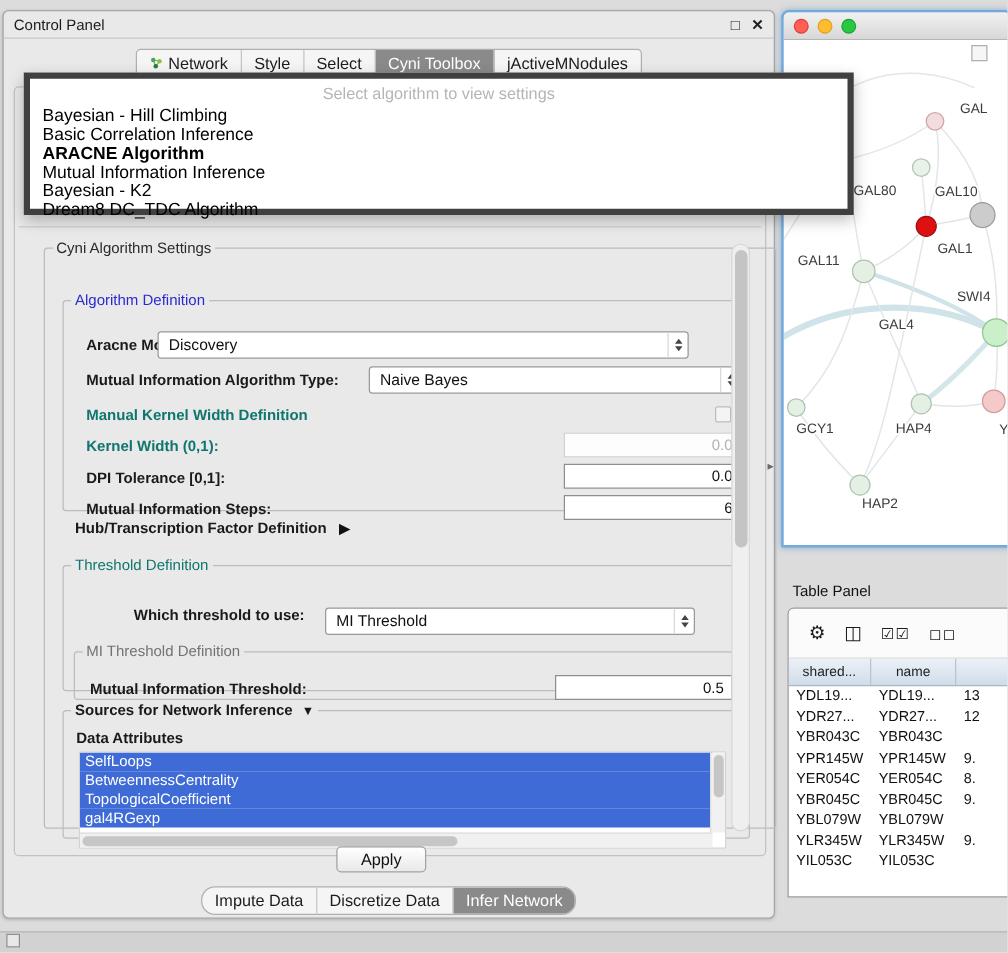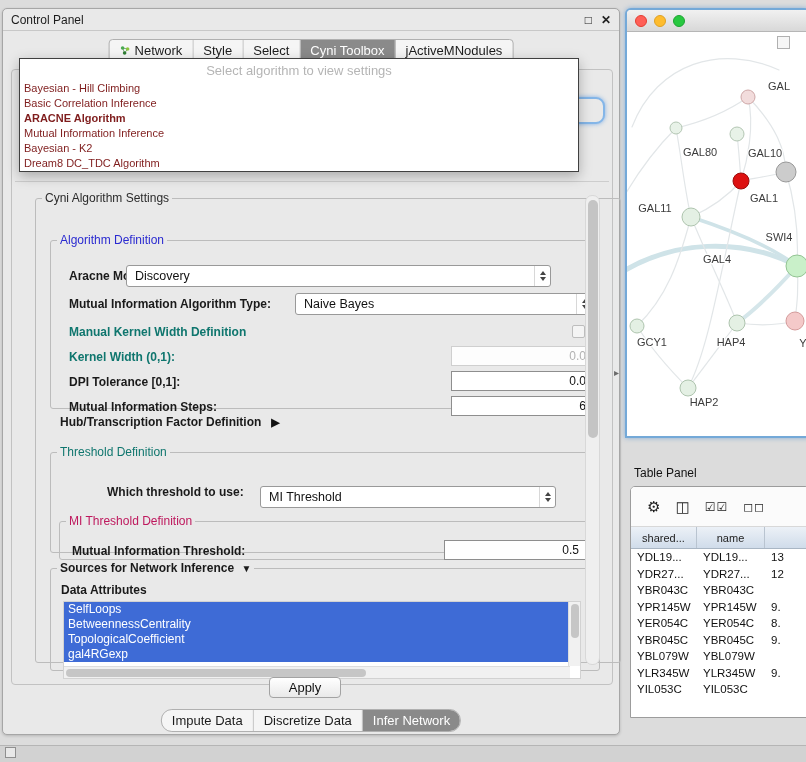--- a/index.html
+++ b/index.html
@@ -33,21 +33,21 @@
 
   fieldset{border:1px solid #bcbcbc;border-radius:3px;position:absolute;background:transparent;}
   legend{font-size:12px;padding:0 3px;margin-left:6px;white-space:nowrap;}
   .fs-cyni{left:12px;top:182px;width:586px;height:472px;margin-left:20px;}
   .fs-cyni>legend{color:#2b2b2b;}
   .fs-alg{left:14px;top:28px;width:550px;height:176px;}
   .fs-alg>legend{color:#2a2ad0;}
   .fs-thr{left:14px;top:240px;width:550px;height:108px;}
   .fs-thr>legend{color:#0f766e;}
   .fs-mi{left:8px;top:55px;width:534px;height:46px;}
-  .fs-mi>legend{color:#be185d;}
+  .fs-mi>legend{color:#737373;}
   .fs-src{left:14px;top:356px;width:550px;height:110px;}
   .fs-src>legend{color:#1a1a1a;font-weight:bold;}
   .legend-caret{font-size:10px;margin-left:4px;}
 
   .row-label{position:absolute;font-size:12px;font-weight:bold;color:#1a1a1a;white-space:nowrap;}
   .row-label.disabled{color:#0f766e;}
 
   .combo{position:absolute;height:22px;background:#fff;border:1px solid #999;border-radius:3px;
     display:flex;align-items:center;font-size:12.5px;color:#111;padding-left:8px;}
   .combo .spacer{flex:1;}
@@ -89,24 +89,24 @@
     border:1px solid #d8d8d8;border-radius:7px;z-index:3;}
   .main-vscroll .thumb{position:absolute;left:1.5px;top:4px;width:10px;height:238px;background:#c4c4c4;border-radius:6px;}
 
   .apply-btn{position:absolute;left:266px;top:668px;width:72px;height:21px;border:1px solid #a3a3a3;border-radius:4px;
     background:linear-gradient(#ffffff,#e9e9e9);font-size:13px;color:#111;display:flex;align-items:center;justify-content:center;}
 
   .bottom-tabbar{position:absolute;top:700px;left:50%;transform:translateX(-50%);display:flex;
     border:1px solid #b0b0b0;border-radius:11px;overflow:hidden;background:#f5f5f5;white-space:nowrap;}
 
   
-  .dropdown-popup{position:absolute;left:16px;top:49px;width:560px;height:114px;background:#ffffff;
-    border:1px solid #404040;box-shadow:0 4px 12px rgba(0,0,0,.28);z-index:50;padding-top:2px;}
+  .dropdown-popup{position:absolute;left:16px;top:49px;width:664px;height:114px;background:#ffffff;
+    border:5px solid #404040;box-shadow:0 4px 12px rgba(0,0,0,.28);z-index:50;padding-top:2px;}
   .dd-placeholder{text-align:center;color:#b5b5b5;font-size:13px;height:20px;line-height:20px;}
-  .dd-item{font-size:11px;color:#7f1d1d;height:15px;line-height:15px;padding-left:4px;white-space:nowrap;}
+  .dd-item{font-size:14px;color:#000000;height:15px;line-height:15px;padding-left:10px;white-space:nowrap;}
   .dd-item.selected{font-weight:bold;}
 
   
   .network-window{position:absolute;left:625px;top:8px;width:185px;height:430px;background:#fff;
     border:2px solid #74a9d8;border-radius:6px 6px 0 0;box-shadow:0 0 5px rgba(90,150,210,.65);overflow:hidden;}
   .nw-titlebar{height:22px;background:linear-gradient(#f1f1f1,#d8d8d8);border-bottom:1px solid #b6b6b6;
     display:flex;align-items:center;padding-left:8px;gap:7px;}
   .light{width:12px;height:12px;border-radius:50%;}
   .light.red{background:#ff5f57;border:1px solid #e33e32;}
   .light.yellow{background:#febc2e;border:1px solid #dfa123;}

